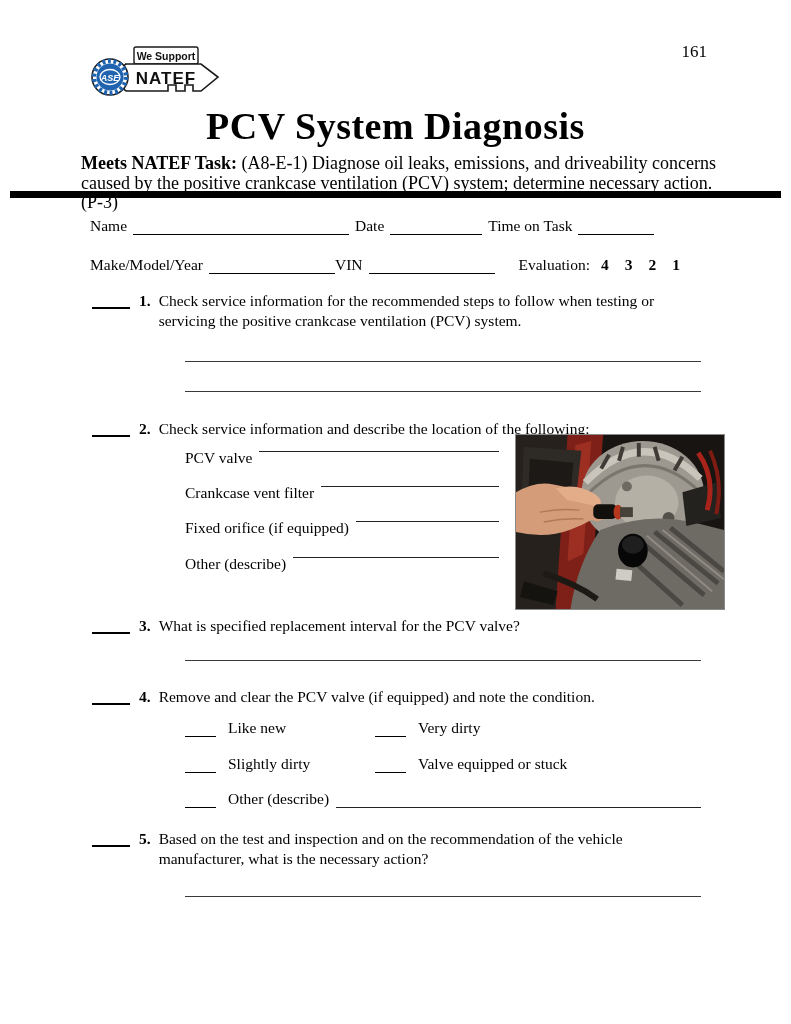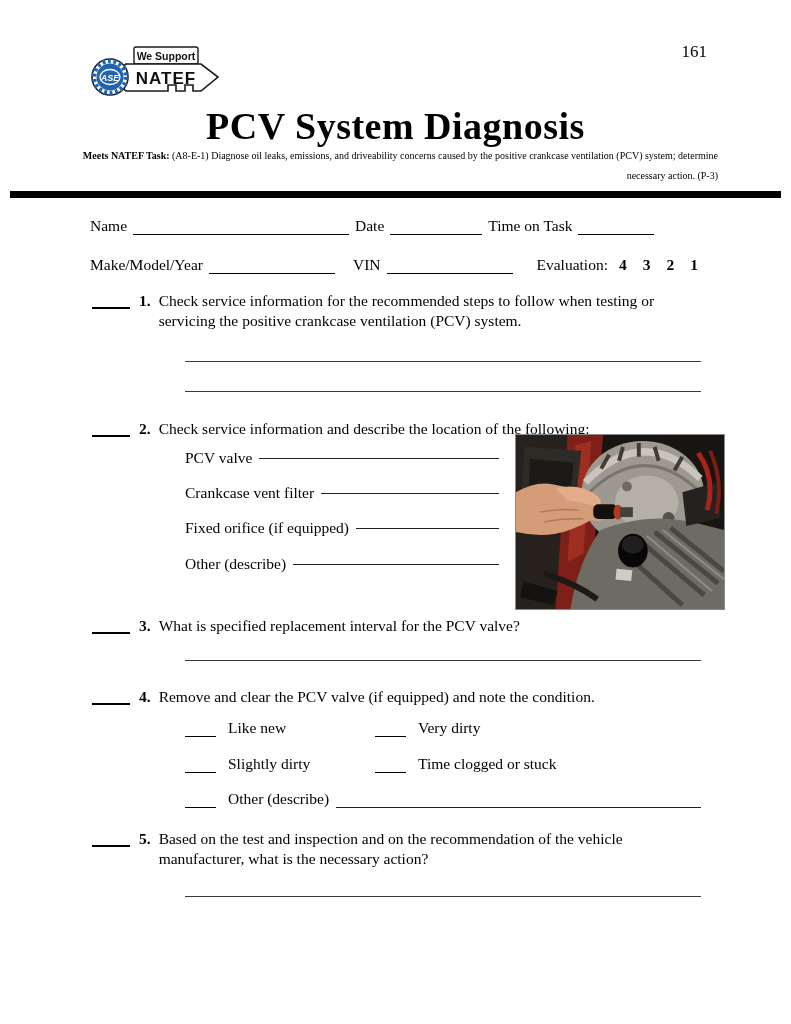--- a/index.html
+++ b/index.html
@@ -5,40 +5,40 @@
   html,body { margin:0; padding:0; background:#e8e8e8; }
   .page {
     position:relative; width:791px; height:1024px; margin:0 auto;
     background:#ffffff; color:#000;
     font-family:"Liberation Serif", serif; overflow:hidden;
   }
   .pagenum { position:absolute; top:42px; right:84px; font-size:17px; }
   .logo { position:absolute; top:44px; left:88px; width:135px; height:62px; }
   .title { position:absolute; top:104px; left:0; width:791px; margin:0; text-align:center;
            font-size:38px; font-weight:bold; letter-spacing:0.5px; }
-  .task { position:absolute; top:146px; left:73px; width:645px; margin:0; text-align:right;
-          font-size:10px; line-height:19.5px; }
+  .task { position:absolute; top:146px; left:73px; width:645px; margin:8px; text-align:left;
+          font-size:18px; line-height:19.5px; }
   .rule { position:absolute; top:191px; left:10px; width:771px; height:7px; background:#000; }
 
   .row { position:absolute; left:90px; display:flex; align-items:flex-end; font-size:15.5px; white-space:nowrap; }
   .b { font-weight:normal; }
   .ul { display:inline-block; height:3px; border-bottom:1.7px solid #000; margin-left:6px; }
   .gap { margin-left:6px; }
   .score { margin-left:16px; font-weight:bold; }
   .score-first { margin-left:11px; }
 
   .qrow { position:absolute; left:92px; display:flex; align-items:flex-start; font-size:15.5px; line-height:20px; }
   .score-ul { width:38px; height:16px; border-bottom:2px solid #000; margin-right:9px; flex:none; }
   .qnum { font-weight:bold; margin-right:8px; }
   .qtext { width:552px; }
 
   .ansline { position:absolute; left:185px; width:516px; height:0; border-top:1.4px solid #3a3a3a; }
 
   .fieldrow { position:absolute; left:185px; width:314px; height:17px; display:flex;
-              align-items:center; font-size:15.5px; white-space:nowrap; }
+              align-items:flex-start; font-size:15.5px; white-space:nowrap; }
   .fill { flex:1; height:2px; border-bottom:1.5px solid #222; margin-left:7px; }
 
   .optrow { position:absolute; left:185px; width:516px; height:17px; display:flex;
             align-items:flex-end; font-size:15.5px; white-space:nowrap; }
   .optcol { width:190px; display:flex; align-items:flex-end; }
   .optcol2 { display:flex; align-items:flex-end; }
   .opt-ul { width:31px; height:3px; border-bottom:1.6px solid #000; margin-right:12px; flex:none; }
 
   .photo { position:absolute; left:515px; top:434px; width:210px; height:176px;
            border:1px solid #8a8a8a; box-sizing:border-box; }
@@ -76,21 +76,21 @@
     <span class="ul" style="width:216px"></span>
     <span class="b gap">Date</span>
     <span class="ul" style="width:92px"></span>
     <span class="b gap">Time on Task</span>
     <span class="ul" style="width:76px"></span>
   </div>
 
   <div class="row" style="top:256px">
     <span class="b">Make/Model/Year</span>
     <span class="ul" style="width:126px"></span>
-    <span class="b" style="margin-left:18px">VIN</span>
+    <span class="b" style="">VIN</span>
     <span class="ul" style="width:126px"></span>
     <span class="b" style="margin-left:24px">Evaluation:</span>
     <span class="score score-first">4</span>
     <span class="score">3</span>
     <span class="score">2</span>
     <span class="score">1</span>
   </div>
 
   <div class="qrow" style="top:291px">
     <span class="score-ul"></span>
@@ -179,21 +179,21 @@
       <span>Very dirty</span>
     </span>
   </div>
   <div class="optrow" style="top:756px">
     <span class="optcol">
       <span class="opt-ul"></span>
       <span>Slightly dirty</span>
     </span>
     <span class="optcol2">
       <span class="opt-ul"></span>
-      <span>Time clogged or stuck</span>
+      <span>Valve equipped or stuck</span>
     </span>
   </div>
   <div class="optrow" style="top:791px">
     <span class="opt-ul"></span>
     <span>Other (describe)</span>
     <span class="fill"></span>
   </div>
 
   <div class="qrow" style="top:829px">
     <span class="score-ul"></span>

